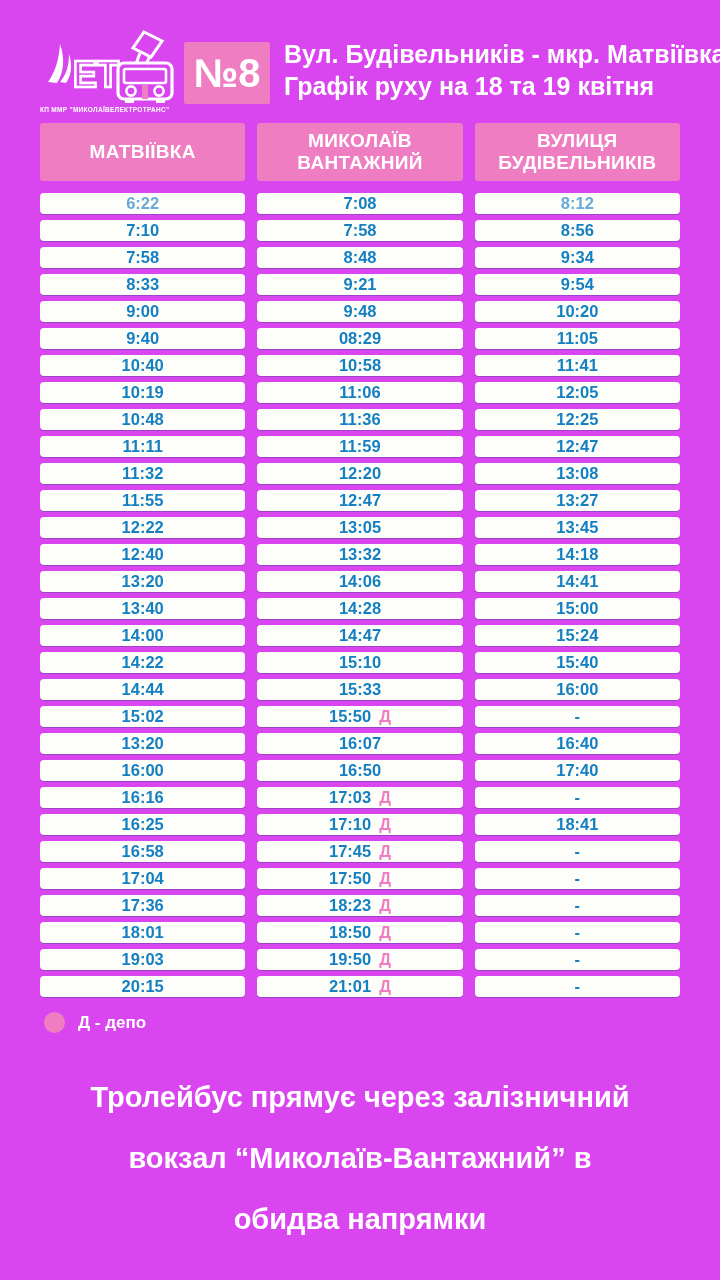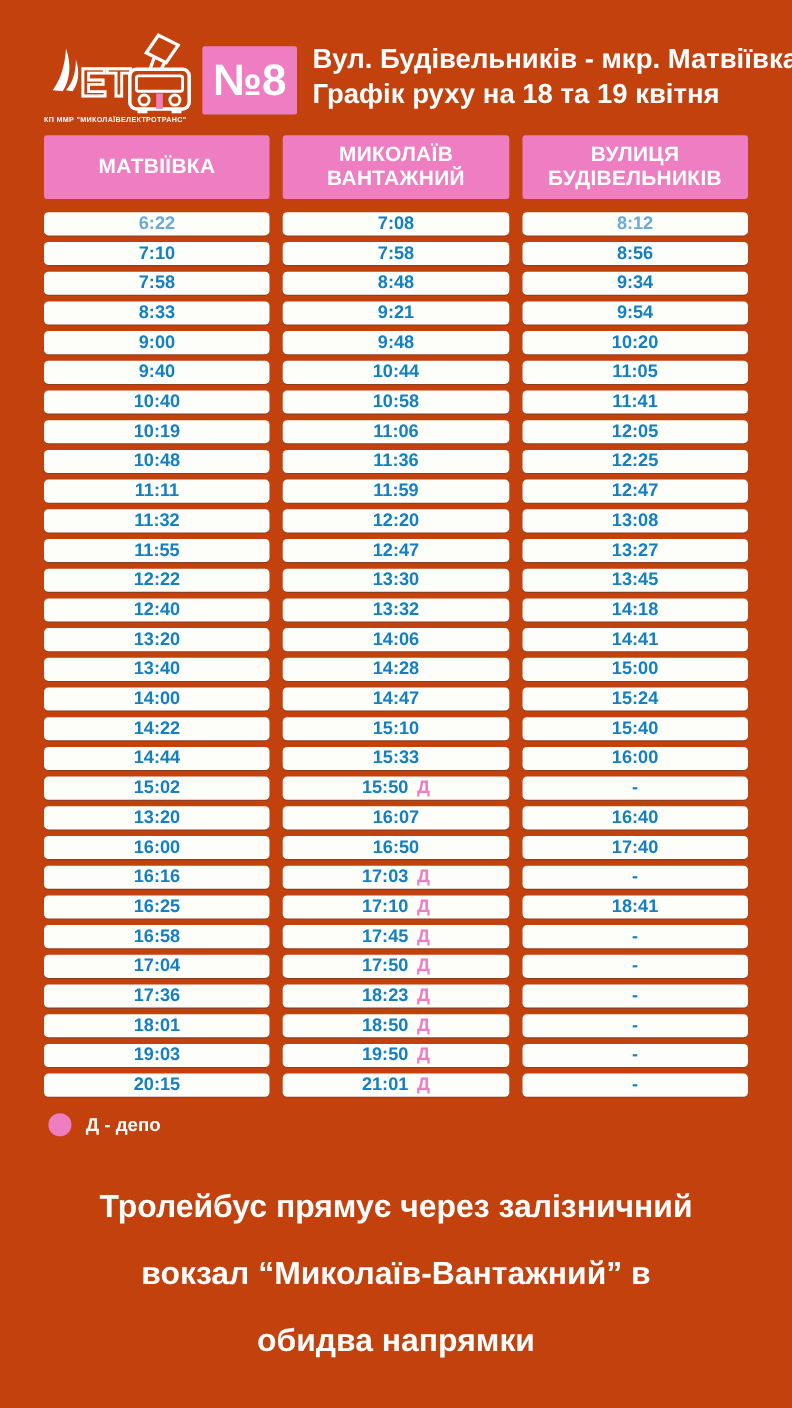--- a/index.html
+++ b/index.html
@@ -1,19 +1,19 @@
 <!DOCTYPE html>
 <html lang="uk"><head>
 <meta charset="utf-8">
 <style>
   html,body{margin:0;padding:0;}
   .page{
     position:relative;
     width:720px;height:1280px;
-    background:#c2410c;
+    background:#d946ef;
     font-family:"Liberation Sans","DejaVu Sans",sans-serif;
     overflow:hidden;
     -webkit-font-smoothing:antialiased;
   }
   
   .header{display:flex;align-items:flex-start;padding:30px 30px 0 40px;}
   .logo{width:140px;flex:0 0 auto;}
   .logo svg{display:block;width:138px;height:74px;}
   .logo-caption{
     font-size:6.5px;color:#ffffff;font-weight:700;margin-top:2px;
@@ -149,21 +149,21 @@
         </div>
         <div class="pill">
           <span class="time">10:20</span>
         </div>
       </div>
       <div class="trow">
         <div class="pill">
           <span class="time">9:40</span>
         </div>
         <div class="pill">
-          <span class="time">10:44</span>
+          <span class="time">08:29</span>
         </div>
         <div class="pill">
           <span class="time">11:05</span>
         </div>
       </div>
       <div class="trow">
         <div class="pill">
           <span class="time">10:40</span>
         </div>
         <div class="pill">
@@ -226,21 +226,21 @@
         </div>
         <div class="pill">
           <span class="time">13:27</span>
         </div>
       </div>
       <div class="trow">
         <div class="pill">
           <span class="time">12:22</span>
         </div>
         <div class="pill">
-          <span class="time">13:30</span>
+          <span class="time">13:05</span>
         </div>
         <div class="pill">
           <span class="time">13:45</span>
         </div>
       </div>
       <div class="trow">
         <div class="pill">
           <span class="time">12:40</span>
         </div>
         <div class="pill">

